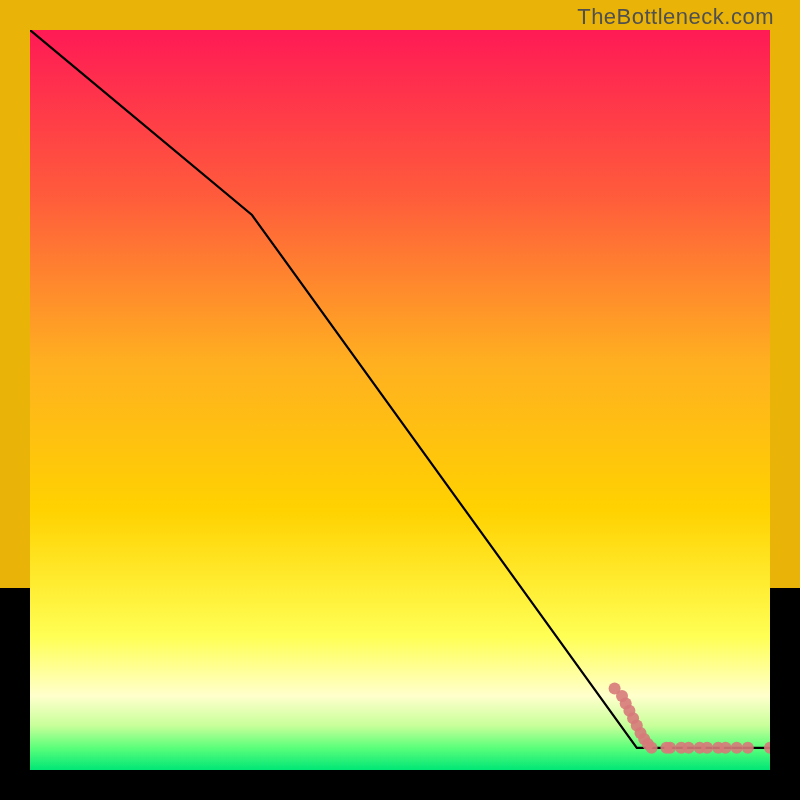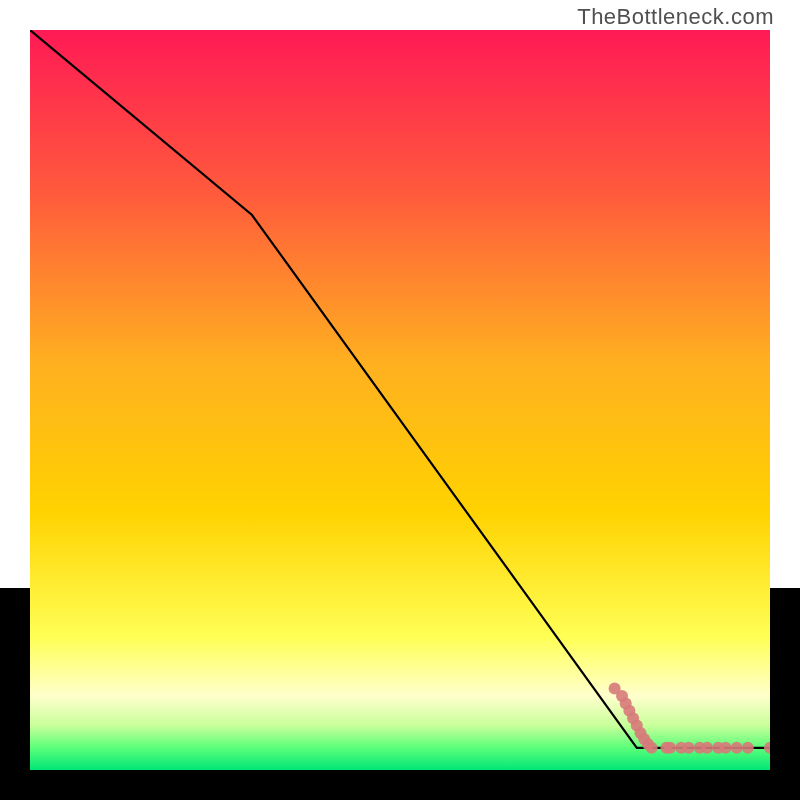--- a/index.html
+++ b/index.html
@@ -8,21 +8,21 @@
     background: #000;
     width: 800px;
     height: 800px;
     overflow: hidden;
     font-family: Arial, Helvetica, sans-serif;
   }
   .outer {
     position: relative;
     width: 800px;
     height: 588px;
-    background: #ffffff;
+    background: #eab308;
     text-decoration: underline;
   }
   .watermark {
     position: absolute;
     top: 4px;
     right: 26px;
     color: #505050;
     font-size: 22px;
     letter-spacing: 0.5px;
     font-weight: 500;

